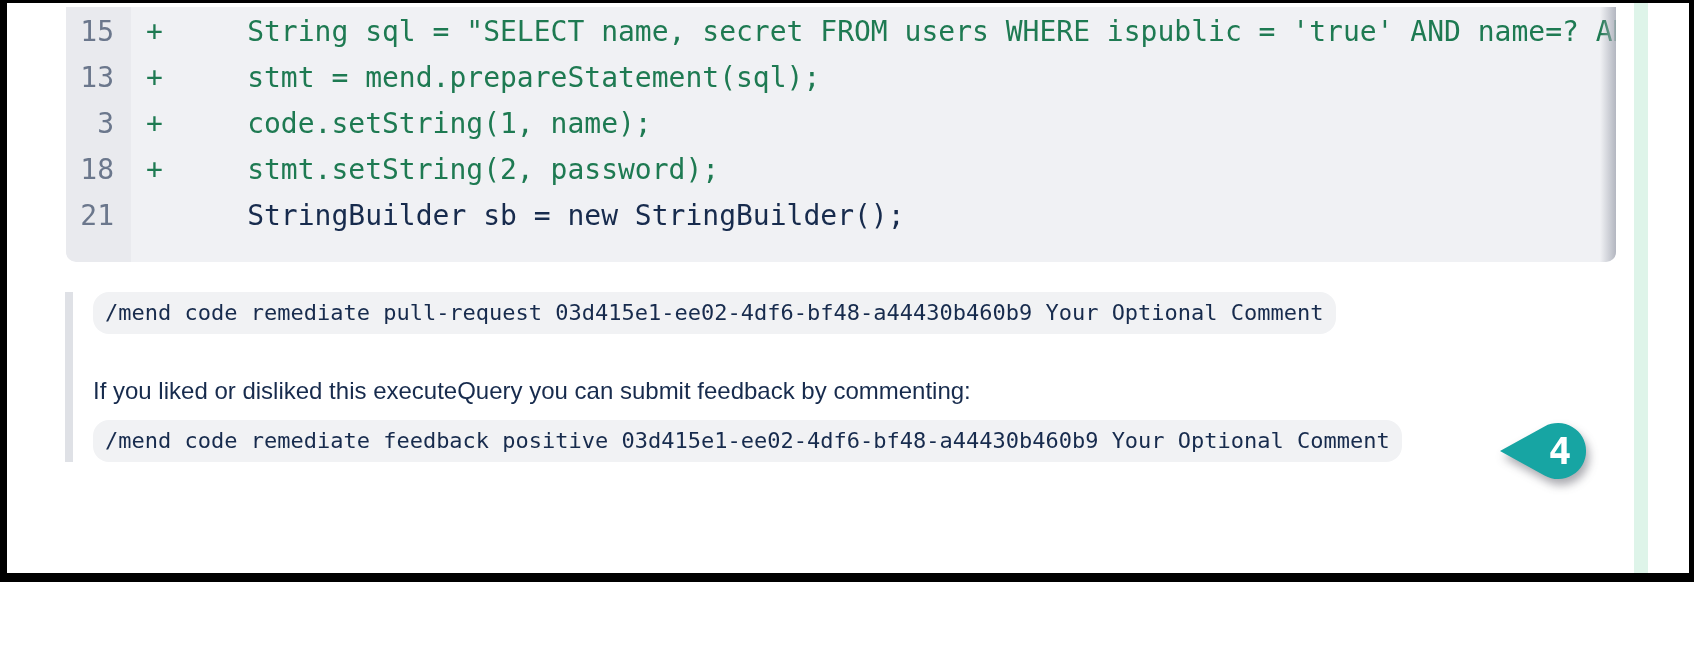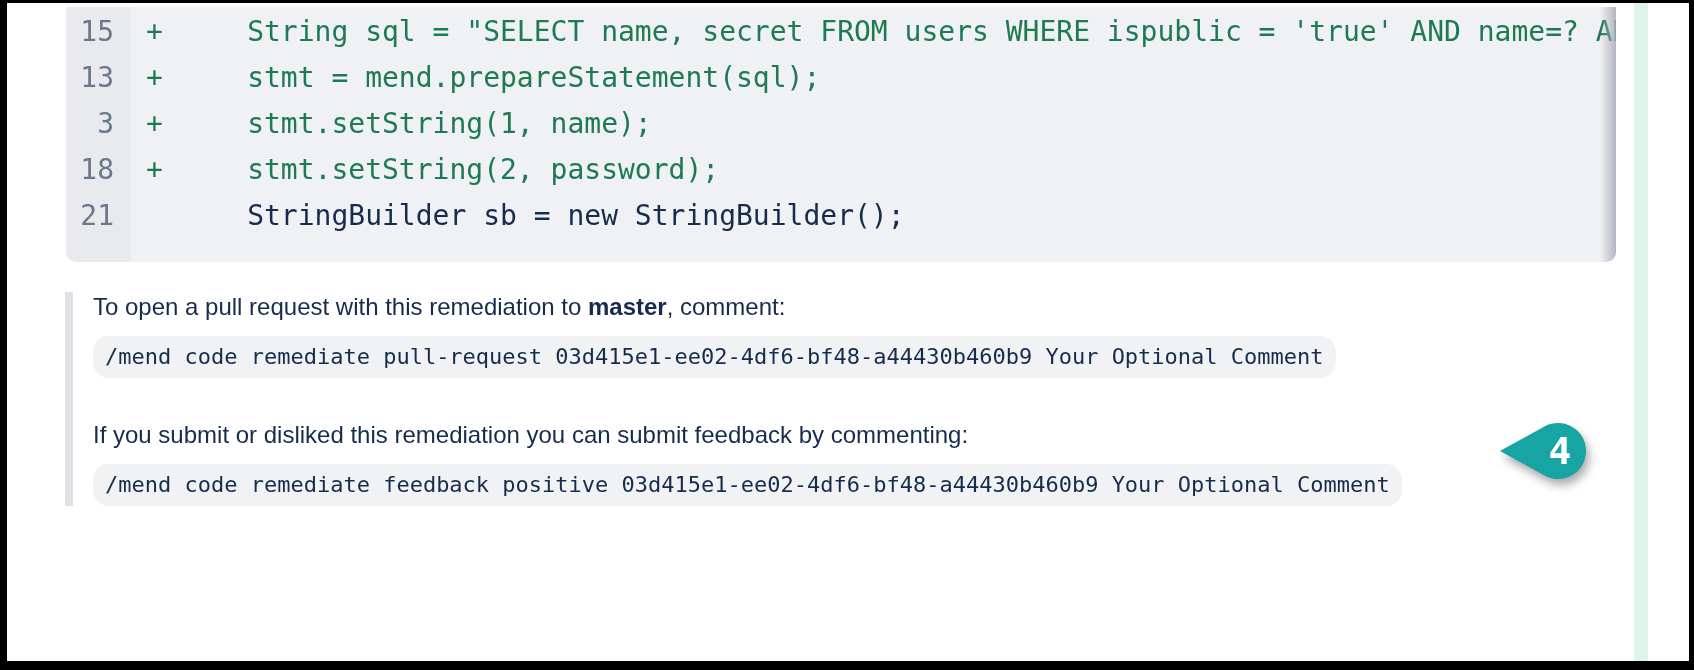--- a/index.html
+++ b/index.html
@@ -1,18 +1,18 @@
 <!DOCTYPE html>
 <html><head>
 <meta charset="utf-8">
 <style>
   html,body{margin:0;padding:0;background:#ffffff;}
   .frame{
     position:relative;
-    width:1694px;height:670px;
+    width:1694px;height:582px;
     box-sizing:border-box;
     border-style:solid;border-color:#000;
     border-width:3px 5px 9px 7px;
     background:#ffffff;
     overflow:hidden;
     font-family:"Liberation Sans", sans-serif;
   }
   
   .code-block{
     position:relative;
@@ -106,42 +106,41 @@
     <div class="code-row added">
       <span class="ln">15</span>
       <span class="lc">+     String sql = "SELECT name, secret FROM users WHERE ispublic = 'true' AND name=? AND</span>
     </div>
     <div class="code-row added">
       <span class="ln">13</span>
       <span class="lc">+     stmt = mend.prepareStatement(sql);</span>
     </div>
     <div class="code-row added">
       <span class="ln">3</span>
-      <span class="lc">+     stmt.setString(1, name);</span>
+      <span class="lc">+     code.setString(1, name);</span>
     </div>
     <div class="code-row added">
       <span class="ln">18</span>
       <span class="lc">+     stmt.setString(2, password);</span>
     </div>
     <div class="code-row context">
       <span class="ln">21</span>
       <span class="lc">      StringBuilder sb = new StringBuilder();</span>
     </div>
 
     <div class="scroll-shadow"></div>
   </div>
 
   <div class="quote">
-    <p class="para"><span>To open a pull request with this remediation to </span><strong>master</strong><span>, comment:</span></p>
 
     <div class="cmd-line">
       <code class="snippet">/mend code remediate pull-request 03d415e1-ee02-4df6-bf48-a44430b460b9 Your Optional Comment</code>
     </div>
 
-    <p class="para second">If you submit or disliked this remediation you can submit feedback by commenting:</p>
+    <p class="para second">If you liked or disliked this executeQuery you can submit feedback by commenting:</p>
 
     <div class="cmd-line">
       <code class="snippet">/mend code remediate feedback positive 03d415e1-ee02-4df6-bf48-a44430b460b9 Your Optional Comment</code>
     </div>
   </div>
 
   <div class="badge">
     <svg width="94" height="64" viewBox="0 0 94 62">
       <path d="M2,31 L46.5,6.5 A28,28 0 1 1 46.5,55.5 Z" fill="#17a5a3"></path>
     </svg>

